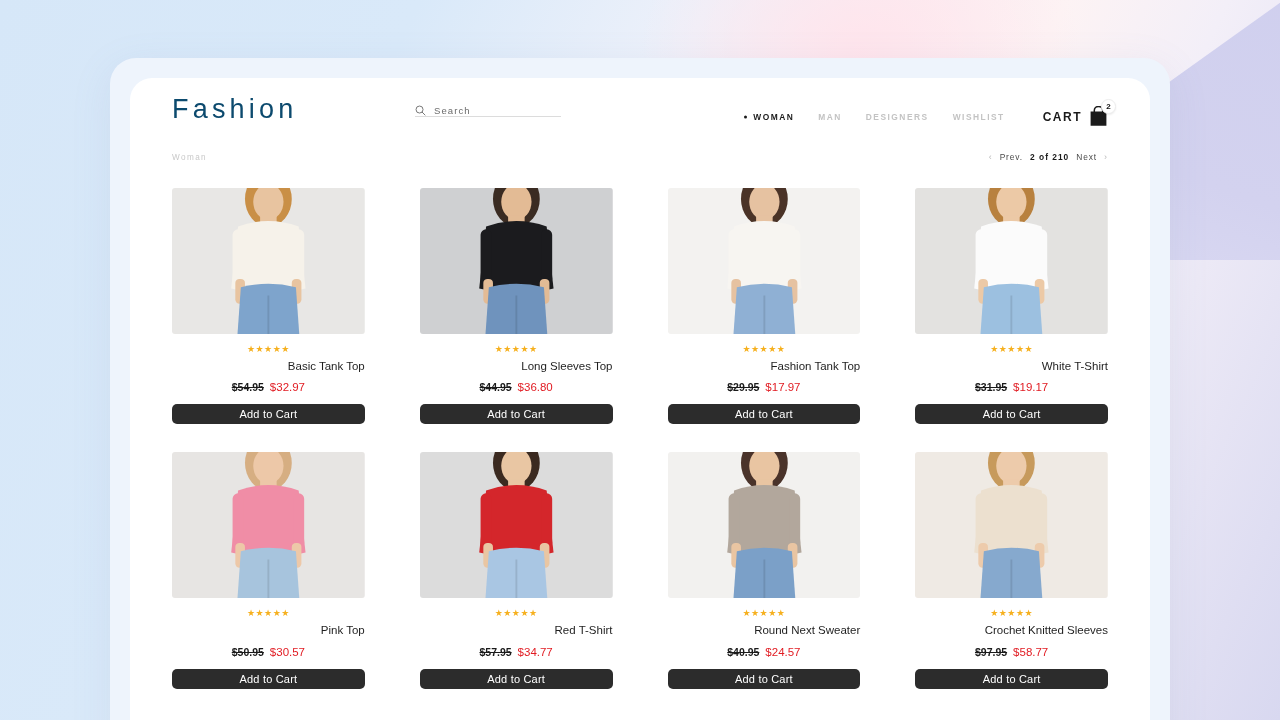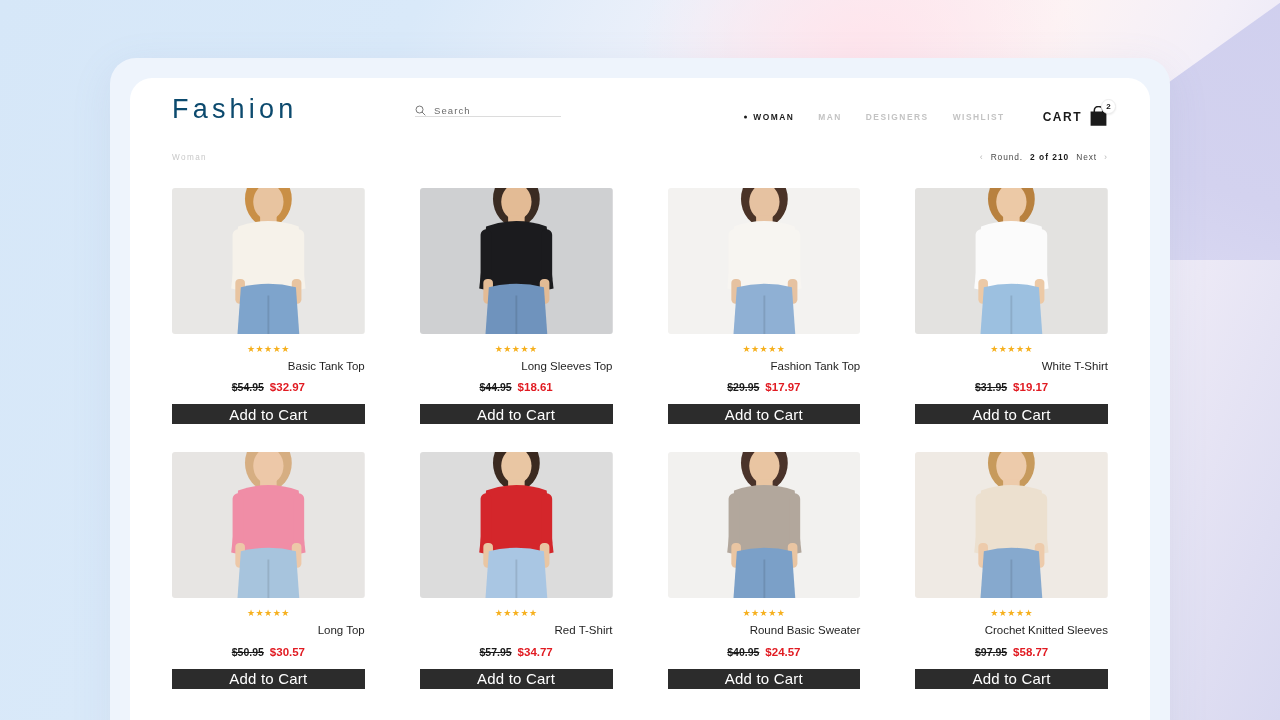--- a/index.html
+++ b/index.html
@@ -228,32 +228,32 @@
     line-height: 1;
     white-space: nowrap;
   }
   .old {
     font-size: 10.5px;
     font-weight: 700;
     color: #1a1a1a;
     text-decoration: line-through;
     margin-right: 6px;
   }
-  .new { font-size: 11.5px; font-weight: 700; color: #e11b22; }
+  .new { font-size: 11.5px; font-weight: 400; color: #e11b22; }
 
   .atc {
     margin-top: 10px;
     height: 20px;
     width: 100%;
     background: #2c2c2c;
     color: #ffffff;
     border: none;
-    border-radius: 0;
+    border-radius: 5px;
     font-family: "Liberation Sans", sans-serif;
-    font-size: 15px;
+    font-size: 11px;
     letter-spacing: .2px;
     cursor: pointer;
   }
 </style>
 </head>
 <body>
 
 <div id="bg">
   <div id="bg-wedge"></div>
   <div id="bg-pinkblur"></div>
@@ -289,21 +289,21 @@
             <span id="cart-badge">2</span>
           </span>
         </div>
       </nav>
     </div>
 
     <div id="subbar">
       <div id="breadcrumb">Woman</div>
       <div id="pagination">
         <span class="pag-chevron">‹</span>
-        <span class="pag-btn">Round.</span>
+        <span class="pag-btn">Prev.</span>
         <span id="pag-count">2 of 210</span>
         <span class="pag-btn">Next</span>
         <span class="pag-chevron">›</span>
       </div>
     </div>
 
     <div id="grid">
         <div class="card">
     <div class="thumb">
       <svg viewBox="0 0 140 150" preserveAspectRatio="xMidYMid slice">
@@ -339,21 +339,21 @@
         <rect x="88" y="52" width="8" height="40" rx="4" fill="#1b1b1e"></rect>
         <rect x="46" y="88" width="7" height="18" rx="3" fill="#e3bb95"></rect>
         <rect x="87" y="88" width="7" height="18" rx="3" fill="#e3bb95"></rect>
         <path d="M50 94 q20 -5 40 0 l4 56 h-48 z" fill="#6f93bd"></path>
         <line x1="70" y1="100" x2="70" y2="150" stroke="rgba(0,0,0,.10)" stroke-width="1.4"></line>
       </svg>
     </div>
     <div class="stars">★★★★★</div>
     <div class="pname">Long Sleeves Top</div>
     <div class="prices">
-      <span class="old">$44.95</span><span class="new">$18.61</span>
+      <span class="old">$44.95</span><span class="new">$36.80</span>
     </div>
     <button class="atc">Add to Cart</button>
   </div>
         <div class="card">
     <div class="thumb">
       <svg viewBox="0 0 140 150" preserveAspectRatio="xMidYMid slice">
         <rect width="140" height="150" fill="#f3f2f0"></rect>
         <ellipse cx="70" cy="30" rx="17" ry="20" fill="#4a3327"></ellipse>
         <ellipse cx="70" cy="32" rx="11" ry="13" fill="#e6c2a1"></ellipse>
         <rect x="64" y="42" width="12" height="9" fill="#e6c2a1"></rect>
@@ -406,21 +406,21 @@
         <path d="M48 50 q22 -8 44 0 l5 45 q-27 7 -54 0 z" fill="#f08da6"></path>
         <rect x="44" y="52" width="8" height="40" rx="4" fill="#f08da6"></rect>
         <rect x="88" y="52" width="8" height="40" rx="4" fill="#f08da6"></rect>
         <rect x="46" y="88" width="7" height="18" rx="3" fill="#edc8a8"></rect>
         <rect x="87" y="88" width="7" height="18" rx="3" fill="#edc8a8"></rect>
         <path d="M50 94 q20 -5 40 0 l4 56 h-48 z" fill="#a7c4dd"></path>
         <line x1="70" y1="100" x2="70" y2="150" stroke="rgba(0,0,0,.10)" stroke-width="1.4"></line>
       </svg>
     </div>
     <div class="stars">★★★★★</div>
-    <div class="pname">Long Top</div>
+    <div class="pname">Pink Top</div>
     <div class="prices">
       <span class="old">$50.95</span><span class="new">$30.57</span>
     </div>
     <button class="atc">Add to Cart</button>
   </div>
         <div class="card">
     <div class="thumb">
       <svg viewBox="0 0 140 150" preserveAspectRatio="xMidYMid slice">
         <rect width="140" height="150" fill="#dcdcdc"></rect>
         <ellipse cx="70" cy="30" rx="17" ry="20" fill="#3b2a20"></ellipse>
@@ -452,21 +452,21 @@
         <path d="M48 50 q22 -8 44 0 l5 45 q-27 7 -54 0 z" fill="#b2a79c"></path>
         <rect x="44" y="52" width="8" height="40" rx="4" fill="#b2a79c"></rect>
         <rect x="88" y="52" width="8" height="40" rx="4" fill="#b2a79c"></rect>
         <rect x="46" y="88" width="7" height="18" rx="3" fill="#e9c5a2"></rect>
         <rect x="87" y="88" width="7" height="18" rx="3" fill="#e9c5a2"></rect>
         <path d="M50 94 q20 -5 40 0 l4 56 h-48 z" fill="#7ba0c8"></path>
         <line x1="70" y1="100" x2="70" y2="150" stroke="rgba(0,0,0,.10)" stroke-width="1.4"></line>
       </svg>
     </div>
     <div class="stars">★★★★★</div>
-    <div class="pname">Round Basic Sweater</div>
+    <div class="pname">Round Next Sweater</div>
     <div class="prices">
       <span class="old">$40.95</span><span class="new">$24.57</span>
     </div>
     <button class="atc">Add to Cart</button>
   </div>
         <div class="card">
     <div class="thumb">
       <svg viewBox="0 0 140 150" preserveAspectRatio="xMidYMid slice">
         <rect width="140" height="150" fill="#efeae4"></rect>
         <ellipse cx="70" cy="30" rx="17" ry="20" fill="#c79a5c"></ellipse>

